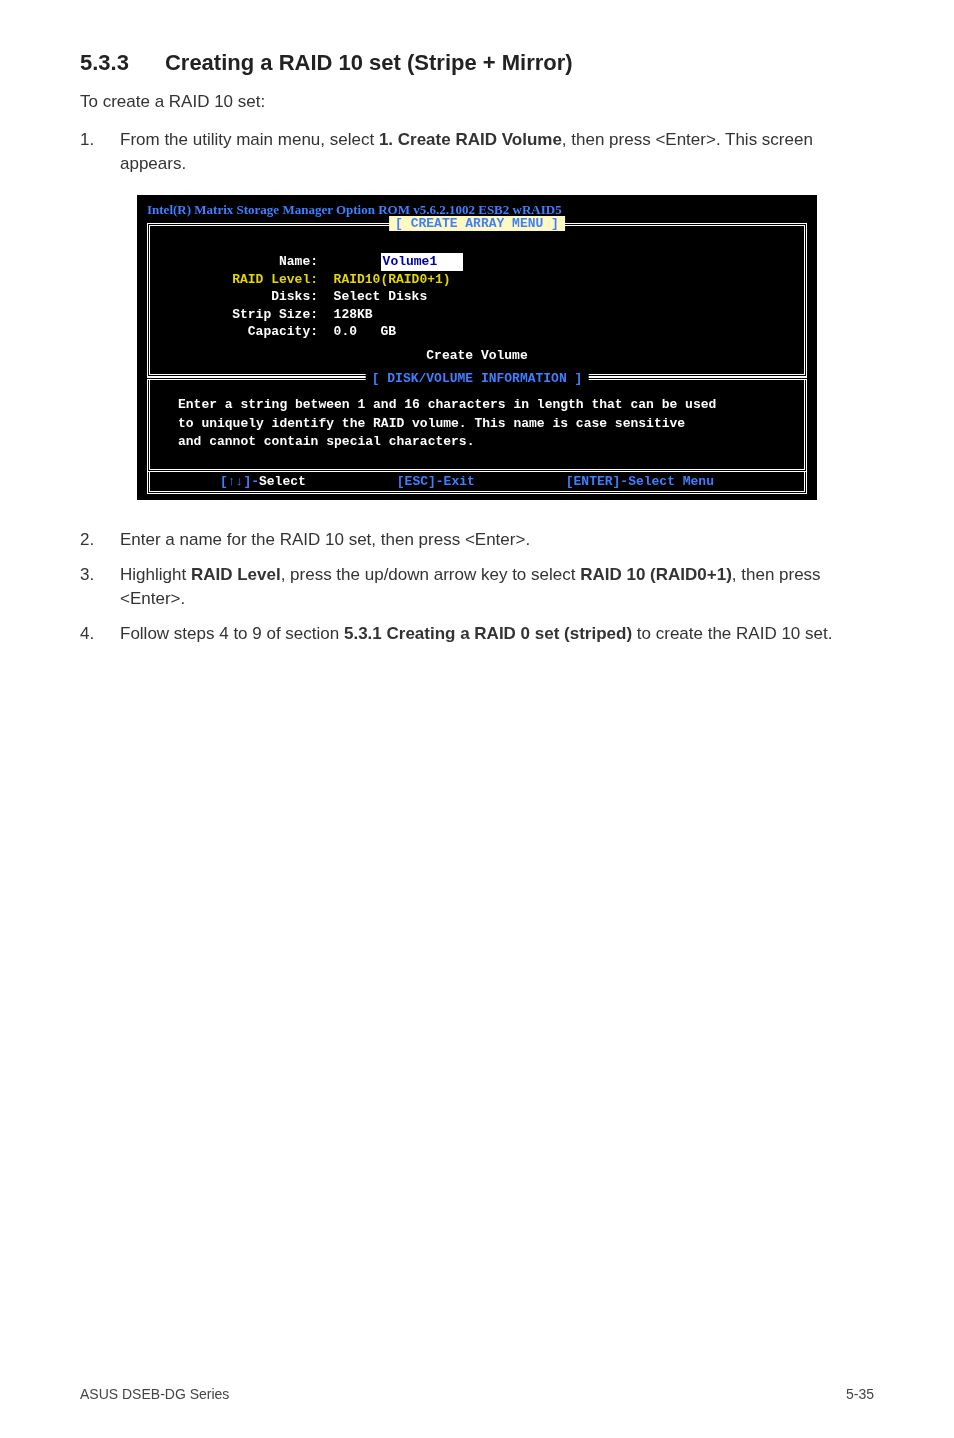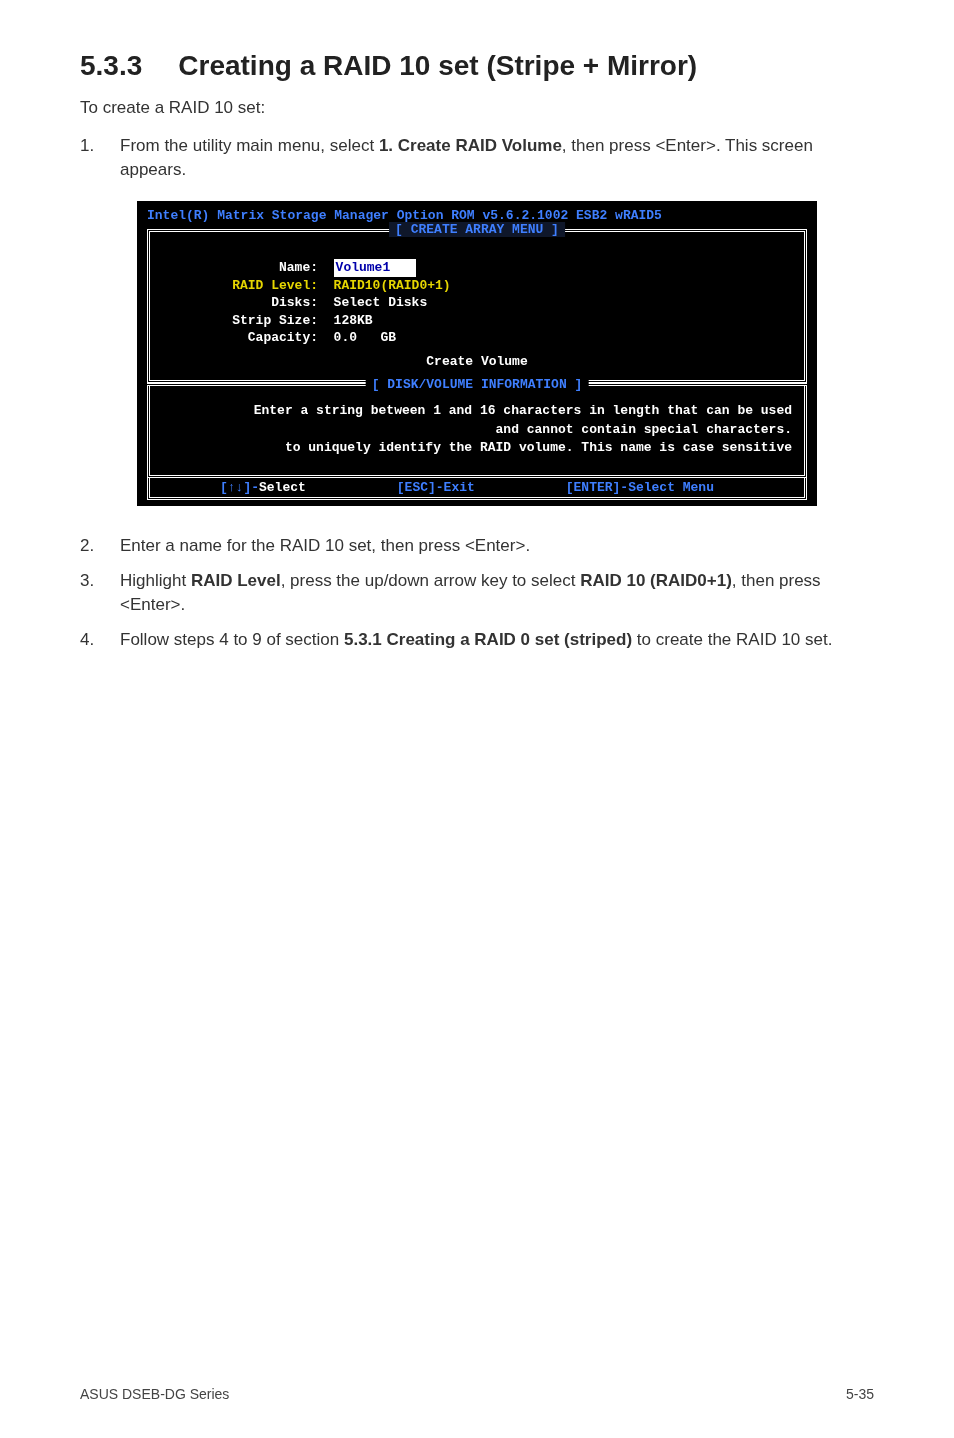--- a/index.html
+++ b/index.html
@@ -9,21 +9,21 @@
     background: #fff;
     color: #333;
     width: 954px;
     box-sizing: border-box;
   }
   .page {
     padding: 50px 80px 40px 80px;
     box-sizing: border-box;
   }
   .section-heading {
-    font-size: 28px;
+    font-size: 22px;
     font-weight: bold;
     color: #222;
     margin-bottom: 14px;
   }
   .section-number {
     margin-right: 36px;
   }
   .body-text {
     font-size: 17px;
     color: #333;
@@ -55,57 +55,58 @@
   .terminal {
     background: #000;
     color: #fff;
     font-family: "Courier New", Courier, monospace;
     font-size: 13px;
     font-weight: bold;
     padding: 6px 10px 6px 10px;
     width: 680px;
     box-sizing: border-box;
   }
-  .blue  { color: #3f7fff; }
+  .blue  { color: #3f7fff; font-family: Liberation Serif, serif; }
   .white { color: #fff; text-align: center; }
   .yellow{ color: #e6d600; }
   .header-top { white-space: pre; line-height: 1.35; text-align: left; }
   .dbl-box {
     border: 3px double #fff;
     margin-top: 4px;
     position: relative;
   }
   .box-title {
     position: absolute;
     top: -10px;
     left: 50%;
     transform: translateX(-50%);
-    background: #0f172a;
+    background: #fef9c3;
     color: #3f7fff;
     padding: 0 6px;
     white-space: nowrap;
   }
   .array-contents {
     padding: 10px 8px 10px 8px;
     white-space: pre;
     line-height: 1.35;
   }
   .name-input {
     background: #fff;
     color: #0000aa;
     padding: 0 2px;
     display: inline-block;
     min-width: 78px;
+    margin-left: 47px;
   }
   .info-box {
     border: 3px double #fff;
     border-top: none;
     position: relative;
     padding: 16px 12px 18px 28px;
-    text-align: right;
+    text-align: left;
     line-height: 1.4;
   }
   .info-divider {
     border-top: 3px double #fff;
     height: 0;
     margin: 0;
     position: relative;
     text-decoration: underline;
   }
   .info-title {
@@ -174,22 +175,22 @@
 <span class="label-col">Strip Size:</span>  <span class="val-col">128KB</span>
 <span class="label-col">Capacity:</span>  <span class="val-col">0.0   GB</span>
 <div class="create-volume">Create Volume</div></div>
       </div>
 
       <div class="info-divider">
         <div class="info-title">[ DISK/VOLUME INFORMATION ]</div>
       </div>
       <div class="info-box">
         <div>Enter a string between 1 and 16 characters in length that can be used</div>
+        <div>to uniquely identify the RAID volume. This name is case sensitive</div>
         <div>and cannot contain special characters.</div>
-        <div>to uniquely identify the RAID volume. This name is case sensitive</div>
       </div>
 
       <div class="hint-bar">
         <span><span>[↑↓]-</span><span class="white">Select</span></span>
         <span>[ESC]-Exit</span>
         <span>[ENTER]-Select Menu</span>
       </div>
     </div>
   </div>
 

